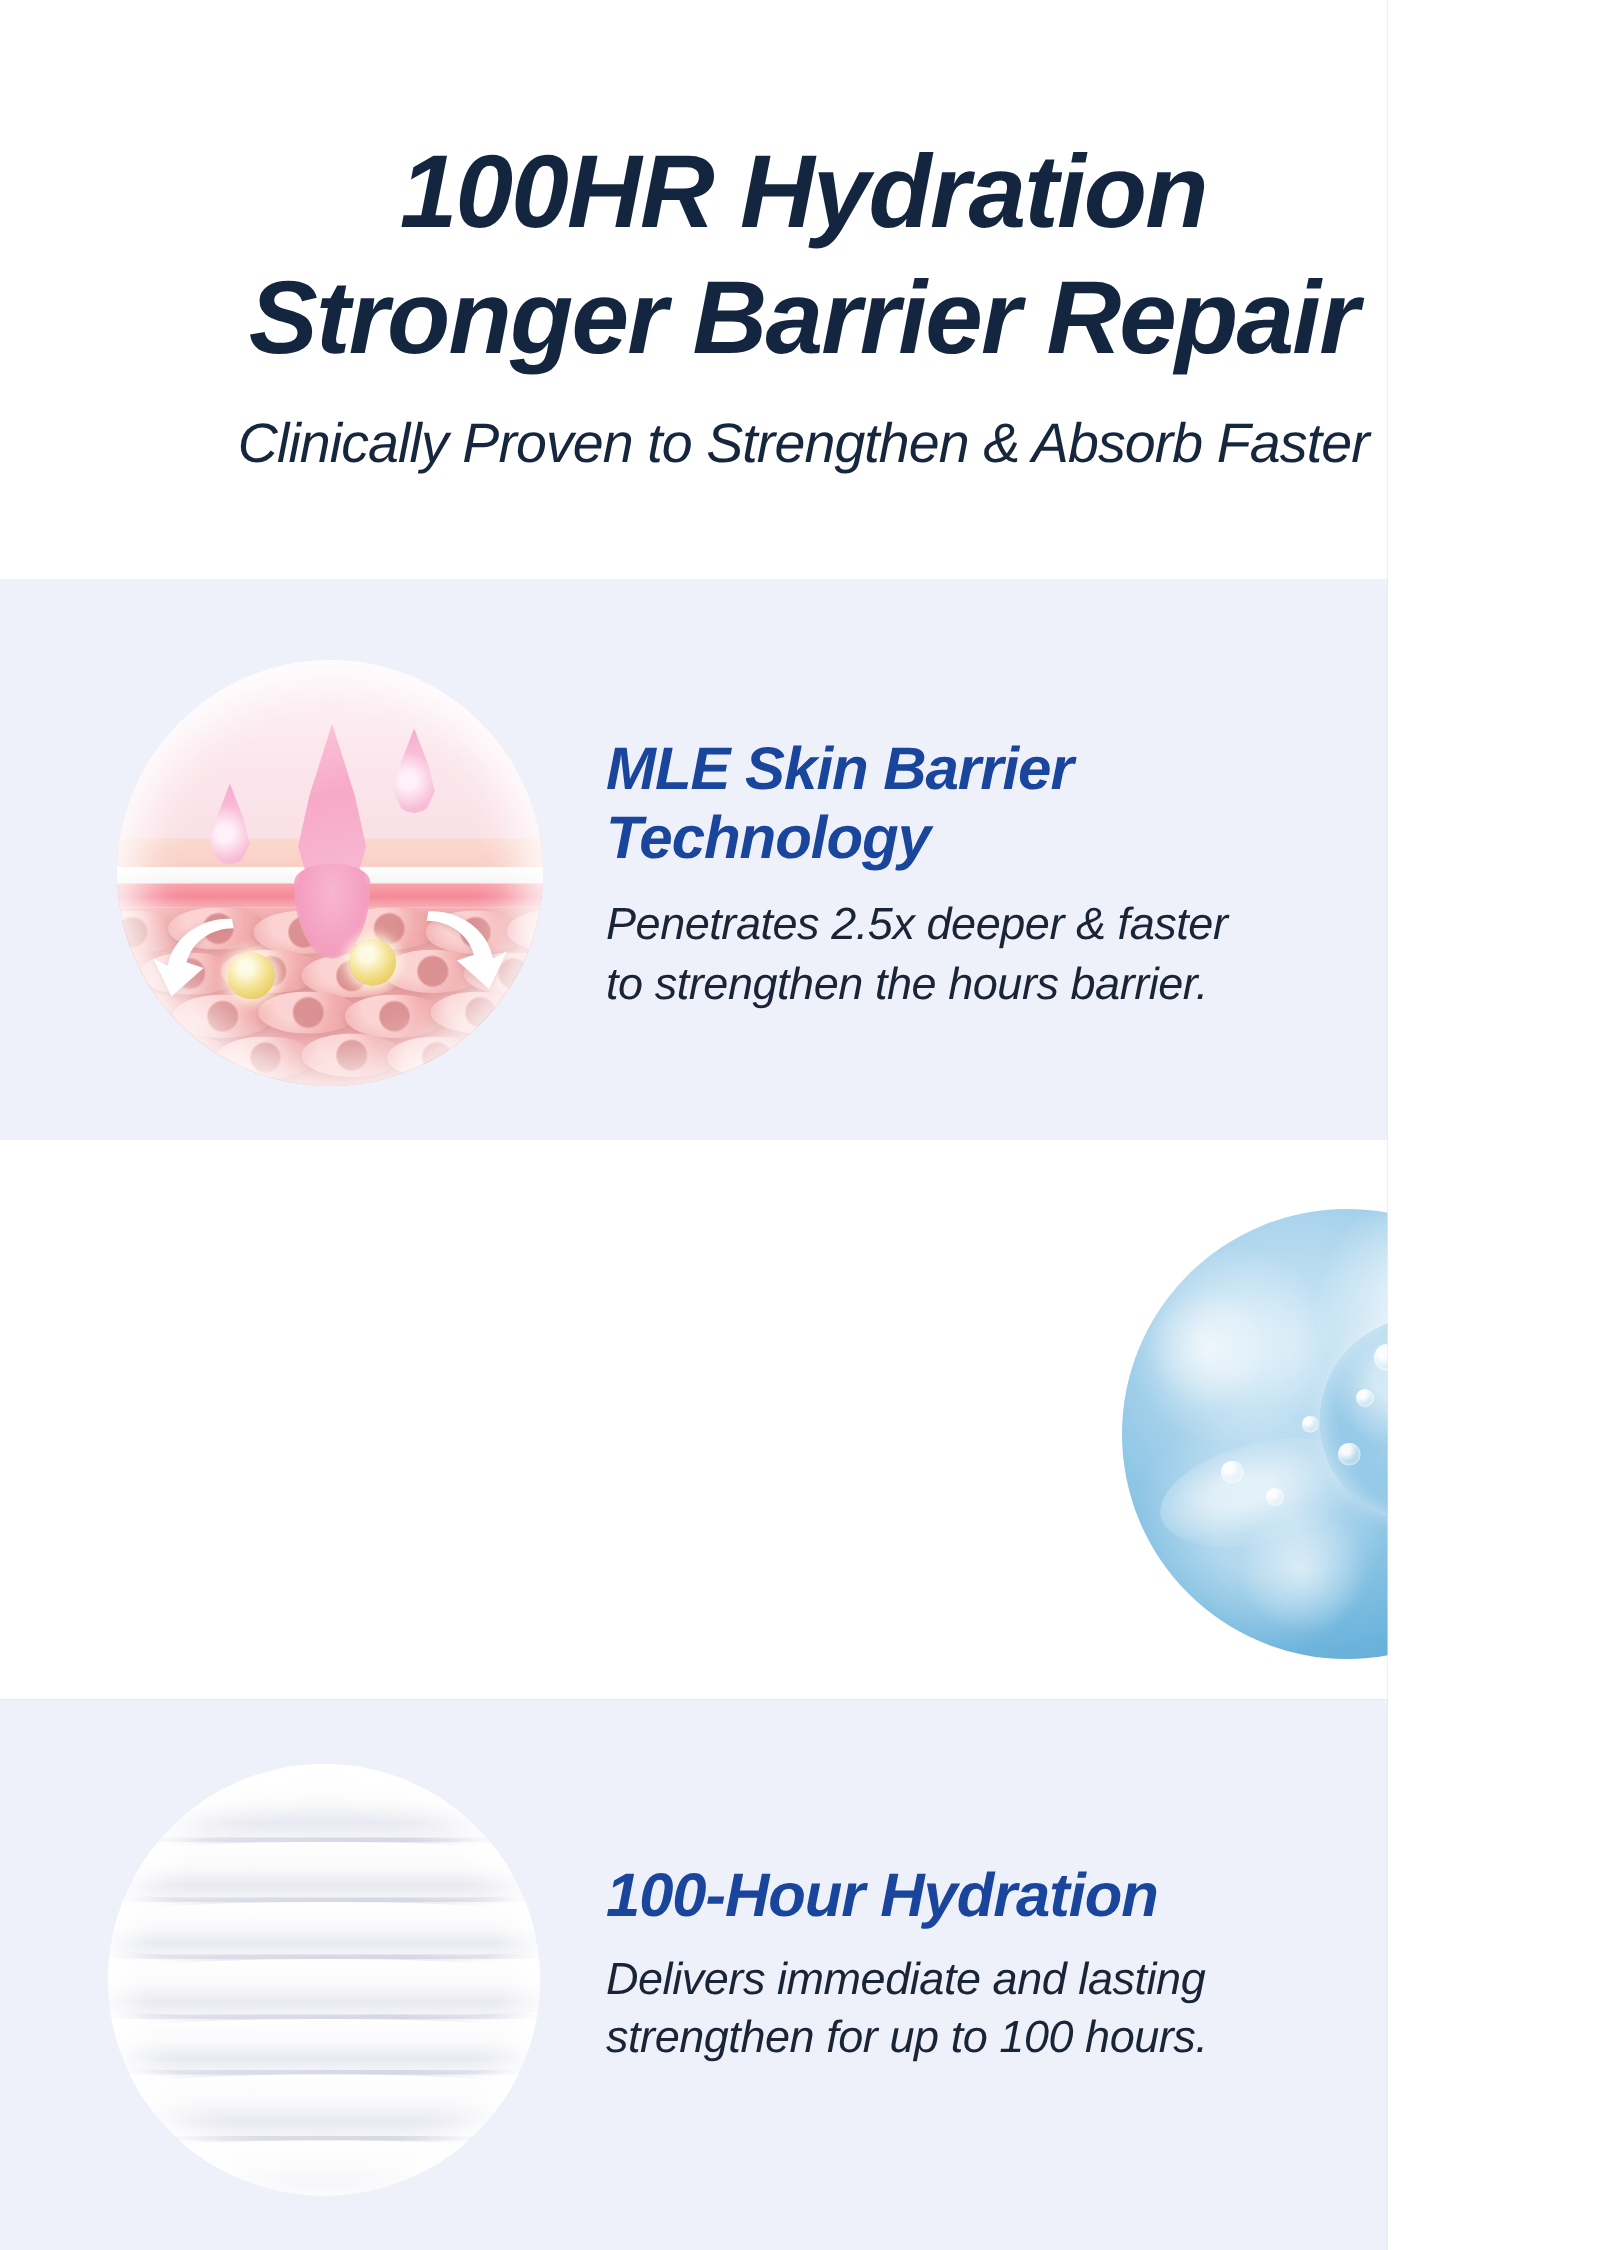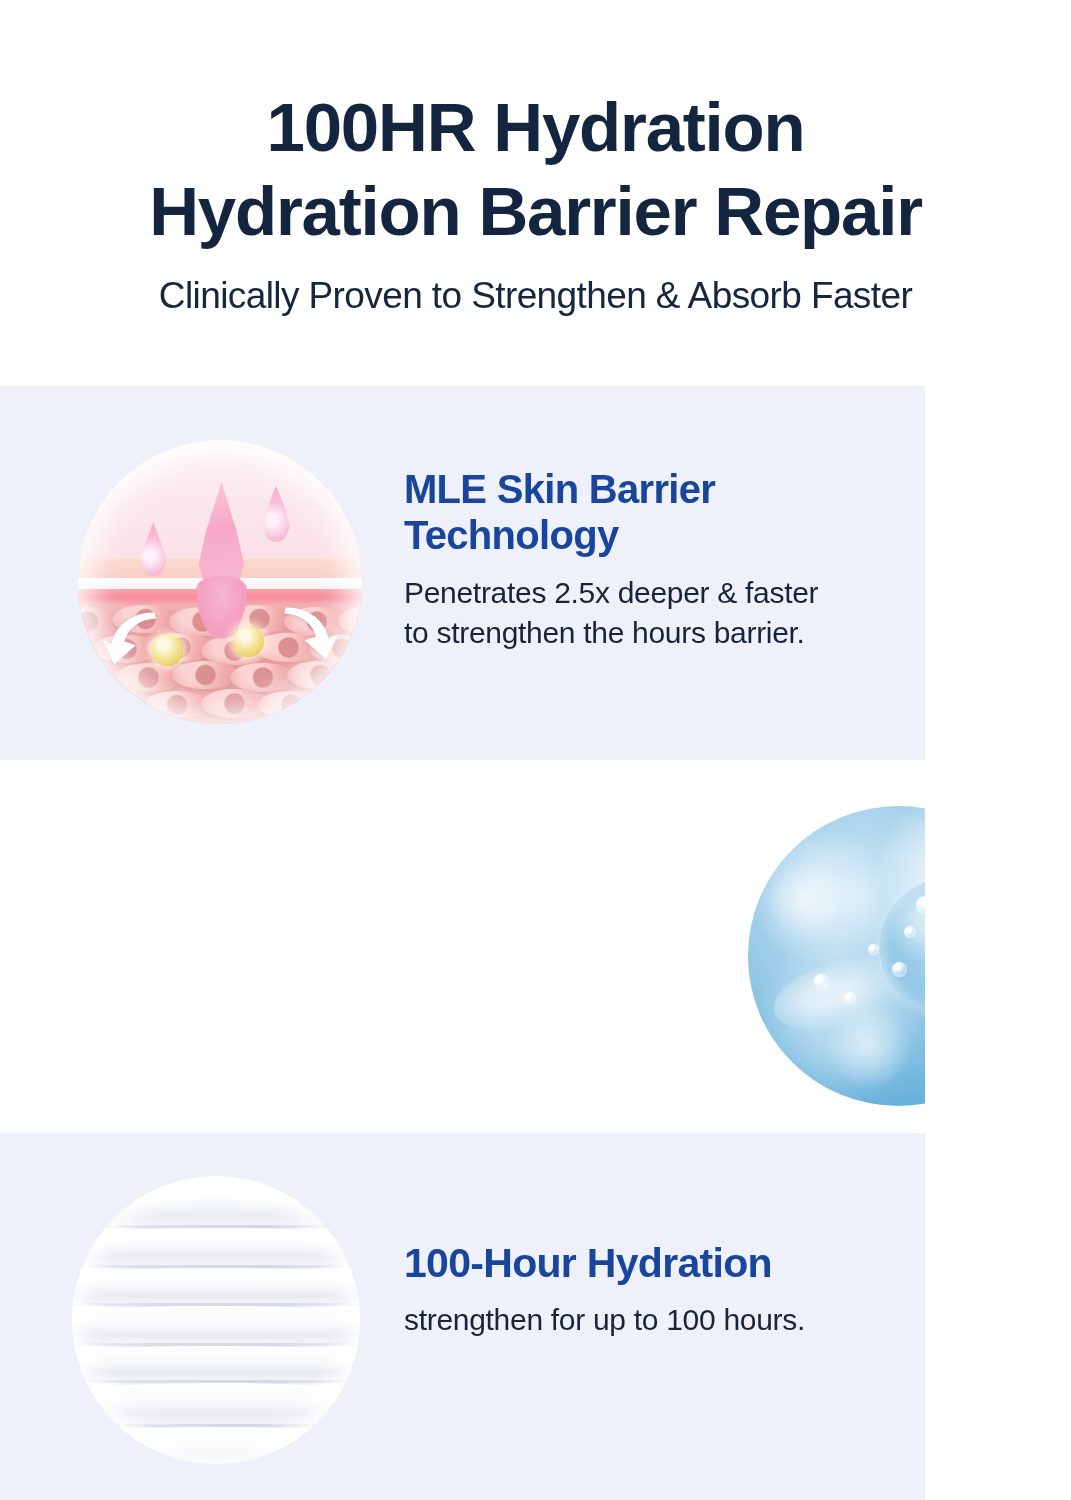--- a/index.html
+++ b/index.html
@@ -11,20 +11,21 @@
   body {
     font-family: "Liberation Sans", sans-serif;
   }
 
   #page {
     position: relative;
     width: 925px;
     height: 1500px;
     overflow: hidden;
     background: #f0abfc;
+    font-style: italic;
   }
 
   
   .header {
     position: absolute;
     left: 0;
     top: 0;
     width: 1071px;
     height: 386px;
     background: #ffffff;
@@ -90,21 +91,21 @@
     font-size: 30px;
     line-height: 1.33;
     letter-spacing: -0.3px;
   }
   .feature-body .ln { display: block; white-space: nowrap; }
   .feature-heading .ln { display: block; white-space: nowrap; }
 
   #text1 {
     position: absolute;
     left: 404px;
-    top: 466px;
+    top: 490px;
     width: 600px;
   }
   #text2 {
     position: absolute;
     left: 86px;
     top: 838px;
     width: 760px;
     z-index: 5;
   }
   #text2 .feature-heading { font-size: 41px; }
@@ -318,21 +319,21 @@
   }
 </style>
 </head>
 <body>
 
 <div id="page">
 
   <div class="header">
     <h1 class="title">
       <span class="line">100HR Hydration</span>
-      <span class="line">Hydration Barrier Repair</span>
+      <span class="line">Stronger Barrier Repair</span>
     </h1>
     <p class="subtitle">Clinically Proven to Strengthen &amp; Absorb Faster</p>
   </div>
 
   <div class="band tint" id="band1"></div>
 
   <div id="illo-skin">
     <div class="circle-clip">
       <div class="skin-upper"></div>
       <div class="skin-band-a"></div>
@@ -442,17 +443,18 @@
     <div class="ridge" style="top:86%;"></div>
     <div class="streak" style="top:87%; height:15%;"></div>
     <div class="vignette"></div>
   </div>
 
   <div id="text3">
     <h2 class="feature-heading">
       <span class="ln">100-Hour Hydration</span>
     </h2>
     <p class="feature-body">
+      <span class="ln">Delivers immediate and lasting</span>
       <span class="ln">strengthen for up to 100 hours.</span>
     </p>
   </div>
 
 </div>
 
 </body></html>

